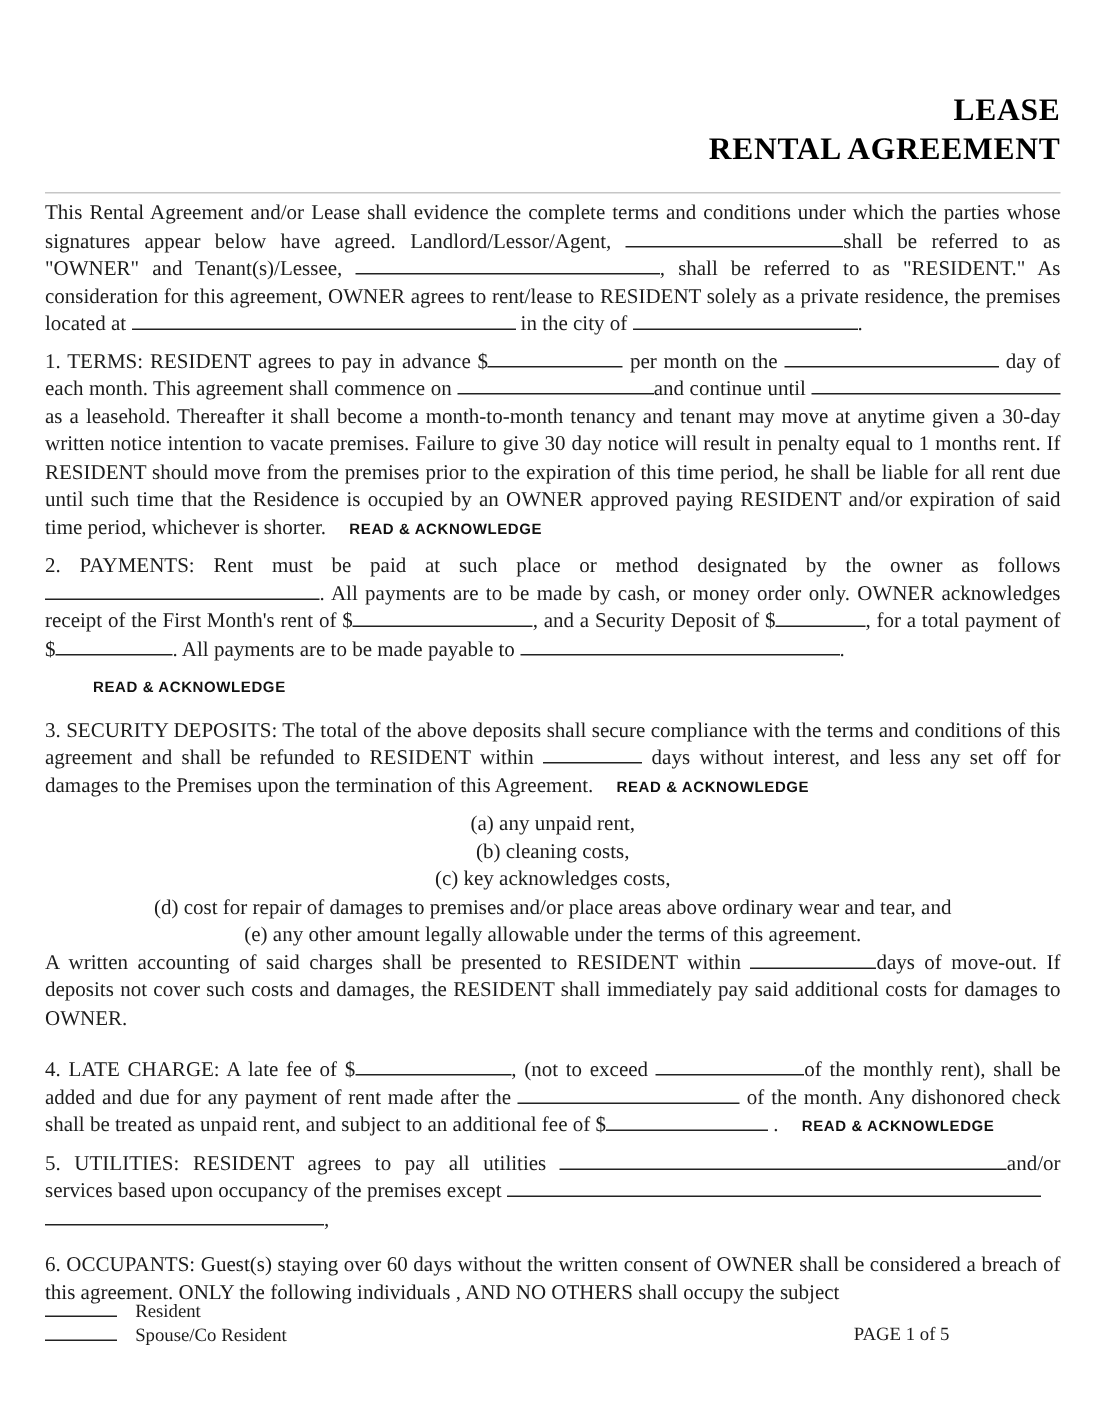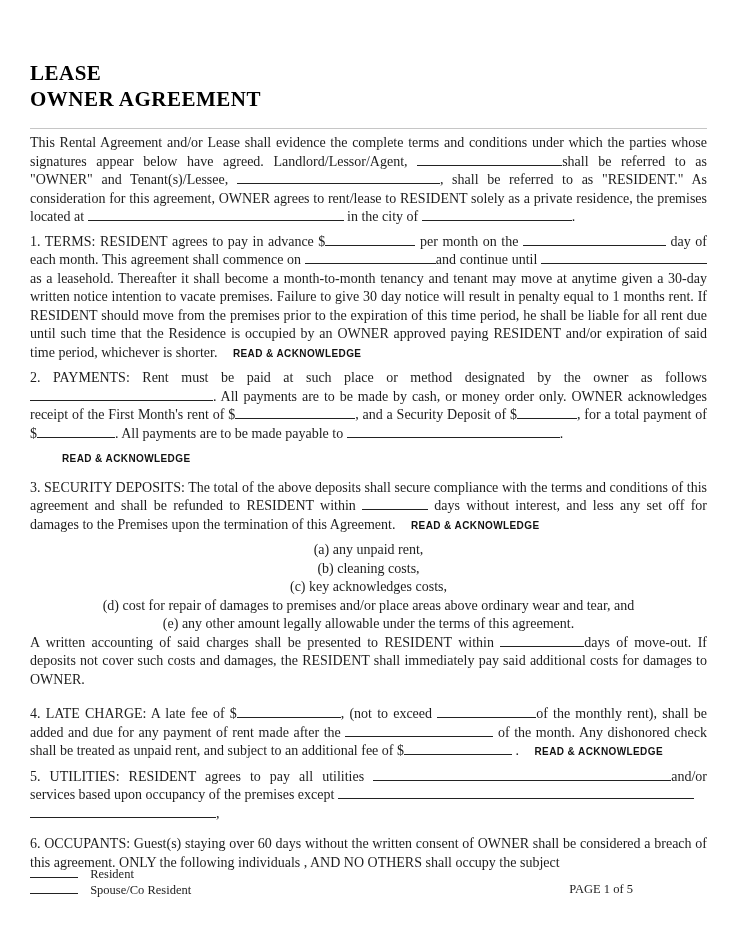--- a/index.html
+++ b/index.html
@@ -1,21 +1,21 @@
 <!DOCTYPE html>
 <html><head>
 <meta charset="utf-8">
 <style>
   html,body { margin:0; padding:0; background:#ffffff; }
   .page {
     position:relative; width:736px; height:952px; background:#ffffff;
     font-family:"Liberation Serif", serif; color:#1c1c1c; overflow:hidden;
   }
   .content { padding:60px 29px 0 30px; }
-  .title { text-align:left; font-weight:bold; font-size:21px; line-height:26px; letter-spacing:0.5px; color:#000; }
+  .title { text-align:right; font-weight:bold; font-size:21px; line-height:26px; letter-spacing:0.5px; color:#000; }
   .title-rule { border:none; border-top:1px solid #c6c6c6; margin:16px 0 0 0; }
   .doc-body { margin-top:5px; }
   .block { font-size:14px; line-height:18.5px; text-align:justify; margin:0 0 6px 0; }
   .item { margin:0; text-align:center; }
   .ack-line { text-align:left; }
   .b { font-weight:normal; }
   .blank { display:inline-block; height:11px; border-bottom:1.4px solid #222; }
   .ack {
     font-family:"Liberation Sans", sans-serif; font-weight:700; font-size:10px;
     letter-spacing:0.4px; white-space:nowrap; margin-left:12px; color:#111;
@@ -30,21 +30,21 @@
   .footer-blank { display:inline-block; width:48px; height:10px; border-bottom:1.3px solid #222; margin-right:9px; }
   .page-num { position:absolute; right:74px; bottom:1px; }
 </style>
 </head>
 <body>
 
 <div class="page" data-name="lease-document-page">
   <div class="content" data-name="page-content">
     <div class="title" data-name="document-title">
       <div data-name="title-line-lease">LEASE</div>
-      <div data-name="title-line-rental-agreement">OWNER AGREEMENT</div>
+      <div data-name="title-line-rental-agreement">RENTAL AGREEMENT</div>
     </div>
     <hr class="title-rule" data-name="title-divider">
     <div class="doc-body" data-name="document-body">
         <div class="block para" data-name="intro-paragraph"><span class="t" data-name="text-run">This Rental Agreement and/or Lease shall evidence the complete terms and conditions under which the parties whose signatures appear below have agreed. Landlord/Lessor/Agent, </span><span class="blank" data-name="blank-field" style="width: 145px;"></span><span class="t" data-name="text-run">shall be referred to as "OWNER" and Tenant(s)/Lessee, </span><span class="blank" data-name="blank-field" style="width: 203px;"></span><span class="t" data-name="text-run">, shall be referred to as "RESIDENT." As consideration for this agreement, OWNER agrees to rent/lease to RESIDENT solely as a private residence, the premises located at </span><span class="blank" data-name="blank-field" style="width: 256px;"></span><span class="t" data-name="text-run"> in the city of </span><span class="blank" data-name="blank-field" style="width: 150px;"></span><span class="t" data-name="text-run">.</span></div>
         <div class="block para" data-name="terms-paragraph"><span class="b" data-name="section-heading">1. TERMS:</span><span class="t" data-name="text-run"> RESIDENT agrees to pay in advance $</span><span class="blank" data-name="blank-field" style="width: 90px;"></span><span class="t" data-name="text-run"> per month on the </span><span class="blank" data-name="blank-field" style="width: 143px;"></span><span class="t" data-name="text-run"> day of each month. This agreement shall commence on </span><span class="blank" data-name="blank-field" style="width: 131px;"></span><span class="t" data-name="text-run">and continue until </span><span class="blank" data-name="blank-field" style="width: 166px;"></span><span class="t" data-name="text-run">as a leasehold. Thereafter it shall become a month-to-month tenancy and tenant may move at anytime given a 30-day written notice intention to vacate premises.  Failure to give 30 day notice will result in penalty equal to 1 months rent. If RESIDENT should move from the premises prior to the expiration of this time period, he shall be liable for all rent due until such time that the Residence is occupied by an OWNER approved paying RESIDENT and/or expiration of said time period, whichever is shorter. </span><span class="ack" data-name="read-acknowledge-label">READ &amp; ACKNOWLEDGE</span></div>
         <div class="block para" data-name="payments-paragraph"><span class="b" data-name="section-heading">2. PAYMENTS:</span><span class="t" data-name="text-run"> Rent must be paid at such place or method designated by the owner as follows </span><span class="blank" data-name="blank-field" style="width: 183px;"></span><span class="t" data-name="text-run">. All payments are to be made by cash, or money order only. OWNER acknowledges receipt of the First Month's rent of $</span><span class="blank" data-name="blank-field" style="width: 120px;"></span><span class="t" data-name="text-run">, and a Security Deposit of $</span><span class="blank" data-name="blank-field" style="width: 60px;"></span><span class="t" data-name="text-run">, for a total payment of $</span><span class="blank" data-name="blank-field" style="width: 78px;"></span><span class="t" data-name="text-run">. All payments are to be made payable to </span><span class="blank" data-name="blank-field" style="width: 213px;"></span><span class="t" data-name="text-run">.</span></div>
         <div class="block ack-line" data-name="payments-ack-line"><span class="ack" data-name="read-acknowledge-label">READ &amp; ACKNOWLEDGE</span></div>
         <div class="block para" data-name="security-deposits-paragraph"><span class="b" data-name="section-heading">3. SECURITY DEPOSITS:</span><span class="t" data-name="text-run"> The total of the above deposits shall secure compliance with the terms and conditions of this agreement and shall be refunded to RESIDENT within </span><span class="blank" data-name="blank-field" style="width: 66px;"></span><span class="t" data-name="text-run"> days without interest, and less any set off for damages to the Premises upon the termination of this Agreement. </span><span class="ack" data-name="read-acknowledge-label">READ &amp; ACKNOWLEDGE</span></div>
         <div class="block item" data-name="deposit-item-a"><span class="t" data-name="text-run">(a) any unpaid rent,</span></div>
         <div class="block item" data-name="deposit-item-b"><span class="t" data-name="text-run">(b) cleaning costs,</span></div>

